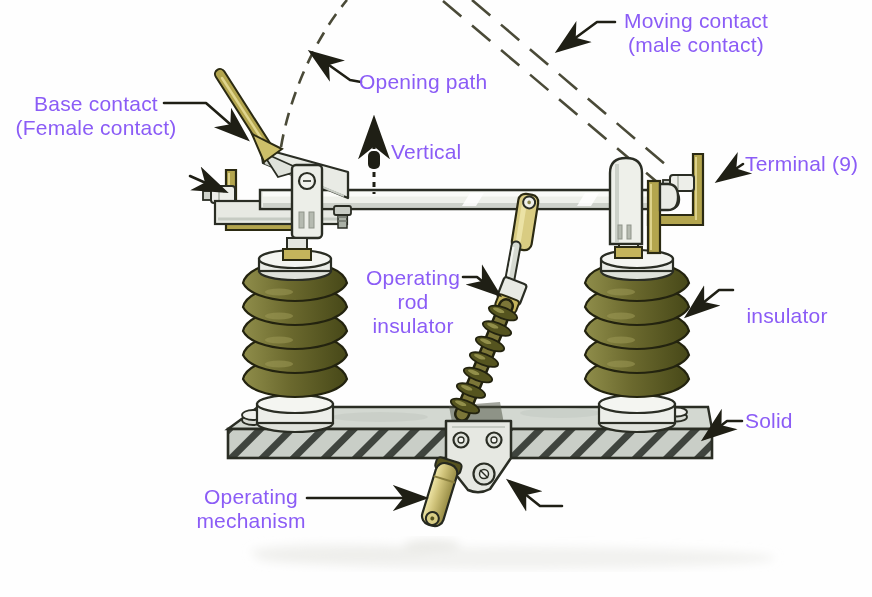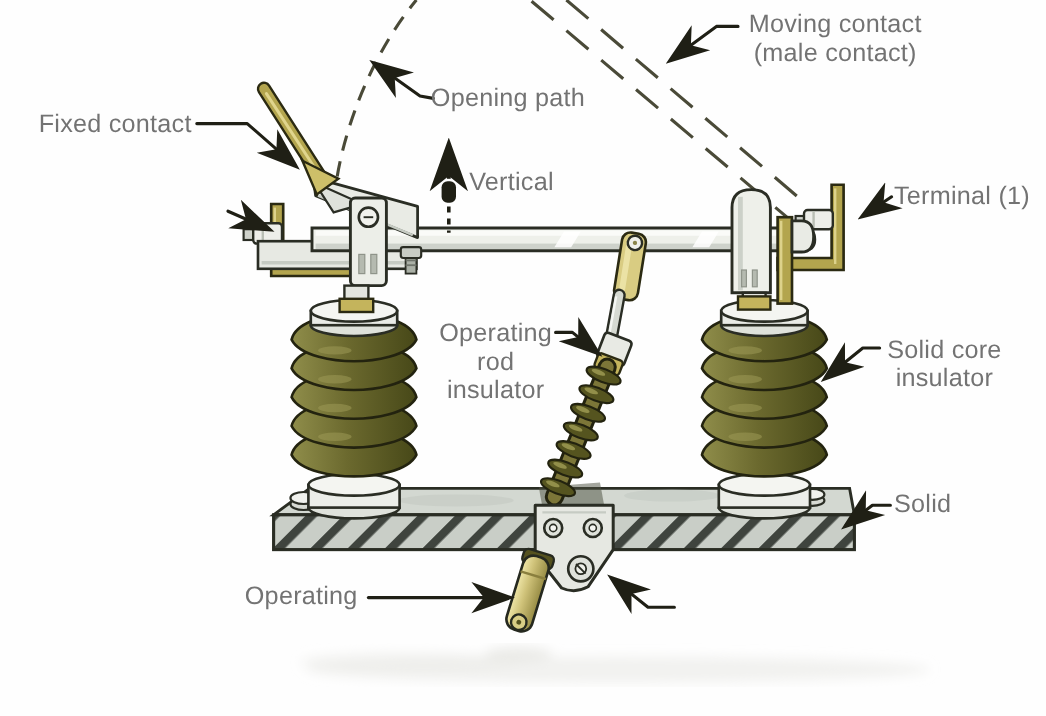--- a/index.html
+++ b/index.html
@@ -2,21 +2,21 @@
 <html><head>
 <meta charset="utf-8">
 <style>
   html,body{margin:0;padding:0;background:#ffffff;}
   .stage{
     position:relative;width:872px;height:597px;background:#fefefe;
     overflow:hidden;font-family:"Liberation Sans",sans-serif;
   }
   .stage svg{position:absolute;left:0;top:0;}
   .lbl{
-    position:absolute;color:#737373;font-size:21px;line-height:24px;
+    position:absolute;color:#8b5cf6;font-size:21px;line-height:24px;
     white-space:nowrap;letter-spacing:.2px;
   }
   .lbl.center{transform:translateX(-50%);text-align:center;}
 </style>
 </head>
 <body>
 
 <div class="stage">
 
 <svg width="872" height="597" viewBox="0 0 872 597">
@@ -265,46 +265,48 @@
     <polyline points="743,164 719,180" marker-end="url(#arr)"></polyline>
     <polyline points="463,277 477,277 498,294" marker-end="url(#arr)"></polyline>
     <polyline points="733,290 719,290 688,315" marker-end="url(#arr)"></polyline>
     <polyline points="742,421 727,421 705,438" marker-end="url(#arr)"></polyline>
     <polyline points="307,498 424,498" marker-end="url(#arr)"></polyline>
     <polyline points="562,506 540,506 510,482" marker-end="url(#arr)"></polyline>
   </g>
 </svg>
 
 <div class="lbl center" style="left:96px;top:92px">
-  <span>Fixed contact</span><br>
+  <span>Base contact</span><br>
+  <span>(Female contact)</span>
 </div>
 
 
 <div class="lbl" style="left:359px;top:70px">Opening path</div>
 
 <div class="lbl" style="left:391px;top:140px">Vertical</div>
 
 <div class="lbl center" style="left:696px;top:9px">
   <span>Moving contact</span><br>
   <span>(male contact)</span>
 </div>
 
-<div class="lbl" style="left:745px;top:152px">Terminal (1)</div>
+<div class="lbl" style="left:745px;top:152px">Terminal (9)</div>
 
 <div class="lbl center" style="left:413px;top:266px">
   <span>Operating</span><br>
   <span>rod</span><br>
   <span>insulator</span>
 </div>
 
 <div class="lbl center" style="left:787px;top:280px">
-  <span>Solid core</span><br>
+  <br>
   <span>insulator</span>
 </div>
 
 <div class="lbl" style="left:745px;top:409px">Solid</div>
 
 <div class="lbl center" style="left:251px;top:485px">
   <span>Operating</span><br>
+  <span>mechanism</span>
 </div>
 
 
 </div>
 
 </body></html>

